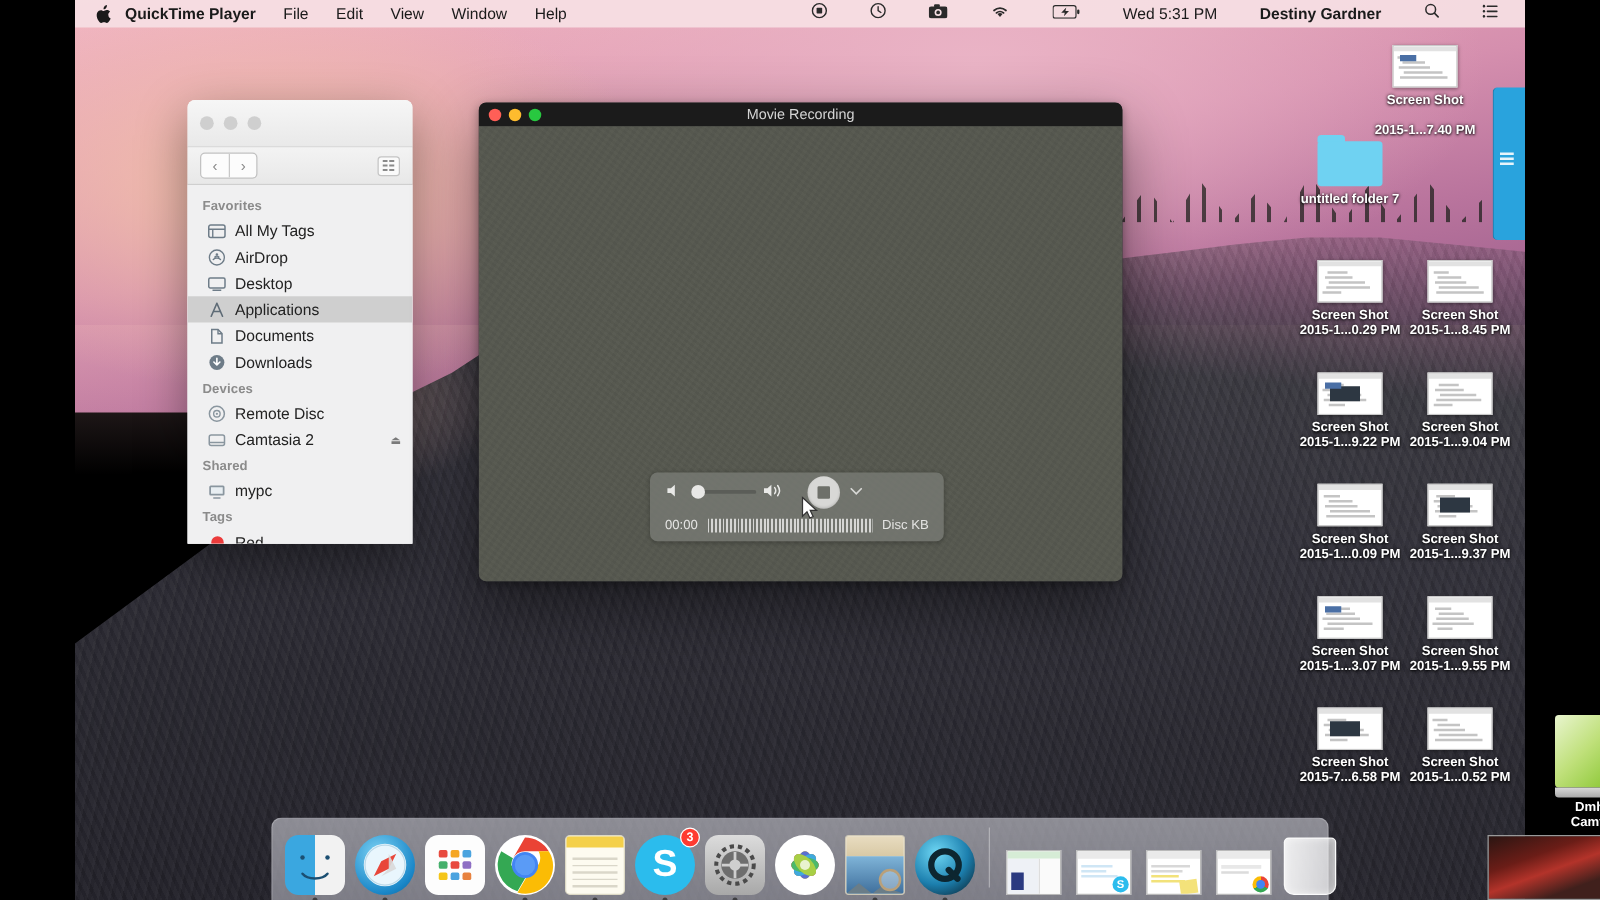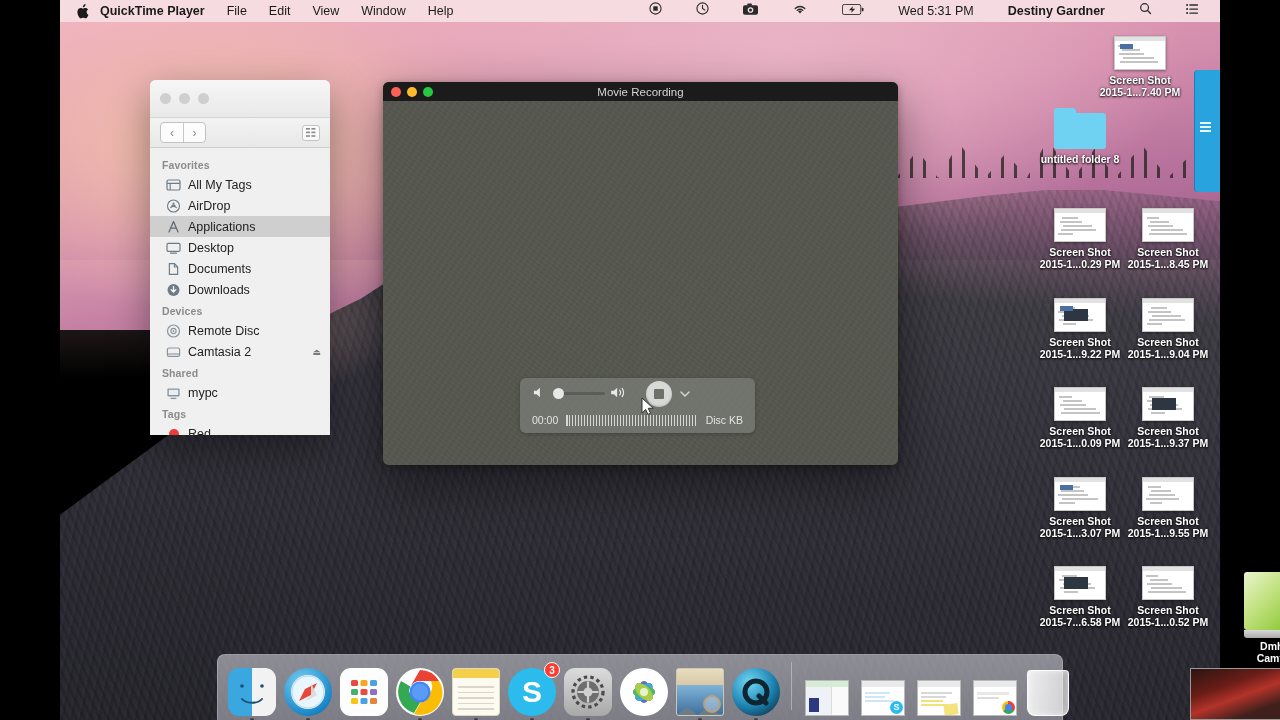--- a/index.html
+++ b/index.html
@@ -183,28 +183,28 @@
             <div class="bar"></div>
             <div class="ln" style="left:6%;top:24%;width:24%;"></div>
             <div class="ln" style="left:13%;top:37%;width:37%;"></div>
             <div class="ln" style="left:8%;top:50%;width:50%;"></div>
             <div class="ln" style="left:15%;top:63%;width:63%;"></div>
             <div class="ln" style="left:10%;top:76%;width:76%;"></div>
             <div style="position:absolute;left:10%;top:22%;width:26%;height:16%;background:#4a6fa5;"></div>
           </div>
         </div>
         <div class="lbl">Screen Shot</div>
-        <div class="lbl" style="margin-top: 0px;">2015-1...7.40 PM</div>
+        <div class="lbl" style="margin-top: 12px;">2015-1...7.40 PM</div>
       </div>
       <div class="dicon" style="left: 1032px; top: 108px;">
         <div class="folder">
           <div class="tab"></div>
           <div class="body"></div>
         </div>
-        <div class="lbl">untitled folder 8</div>
+        <div class="lbl">untitled folder 7</div>
       </div>
       <div class="dicon" style="left: 1032px; top: 208px;">
         <div class="thumb" style="width: 52px; height: 34px;">
           <div class="mini">
             <div class="bar"></div>
             <div class="ln" style="left:14%;top:24%;width:32%;"></div>
             <div class="ln" style="left:9%;top:37%;width:45%;"></div>
             <div class="ln" style="left:16%;top:50%;width:58%;"></div>
             <div class="ln" style="left:11%;top:63%;width:71%;"></div>
             <div class="ln" style="left:6%;top:76%;width:29%;"></div>
@@ -471,37 +471,37 @@
           <div class="sb-item">
             <span class="sb-ico">
               <svg width="15" height="14" viewBox="0 0 15 14">
                 <circle cx="7.5" cy="7" r="6" fill="none" stroke="#6e7c88" stroke-width="1.1"></circle>
                 <path d="M4.6 8.6a4 4 0 0 1 5.8 0M5.9 6.6a2.2 2.2 0 0 1 3.2 0" stroke="#6e7c88" stroke-width="1.1" fill="none" stroke-linecap="round"></path>
                 <circle cx="7.5" cy="4.6" r="1" fill="#6e7c88"></circle>
               </svg>
             </span>
             <span>AirDrop</span>
           </div>
+          <div class="sb-item">
+            <span class="sb-ico">
+              <svg width="15" height="14" viewBox="0 0 15 14">
+                <rect x="1" y="2.4" width="13" height="8" rx="1.2" fill="none" stroke="#6e7c88" stroke-width="1.2"></rect>
+                <path d="M4 12.2h7" stroke="#6e7c88" stroke-width="1.2"></path>
+              </svg>
+            </span>
+            <span>Desktop</span>
+          </div>
           <div class="sb-item sel">
             <span class="sb-ico">
               <svg width="15" height="14" viewBox="0 0 15 14">
                 <path d="M7.5 1.6L12 12M7.5 1.6L3 12" stroke="#5e6b76" stroke-width="1.3" fill="none" stroke-linecap="round"></path>
                 <path d="M4.6 8.2h5.8" stroke="#5e6b76" stroke-width="1.2"></path>
               </svg>
             </span>
             <span>Applications</span>
-          </div>
-          <div class="sb-item">
-            <span class="sb-ico">
-              <svg width="15" height="14" viewBox="0 0 15 14">
-                <rect x="1" y="2.4" width="13" height="8" rx="1.2" fill="none" stroke="#6e7c88" stroke-width="1.2"></rect>
-                <path d="M4 12.2h7" stroke="#6e7c88" stroke-width="1.2"></path>
-              </svg>
-            </span>
-            <span>Desktop</span>
           </div>
           <div class="sb-item">
             <span class="sb-ico">
               <svg width="15" height="14" viewBox="0 0 15 14">
                 <path d="M3.4 1.6h5l3.2 3.2v7.6H3.4z" fill="none" stroke="#6e7c88" stroke-width="1.2"></path>
                 <path d="M8.4 1.6v3.4h3.2" fill="none" stroke="#6e7c88" stroke-width="1.1"></path>
               </svg>
             </span>
             <span>Documents</span>
           </div>

